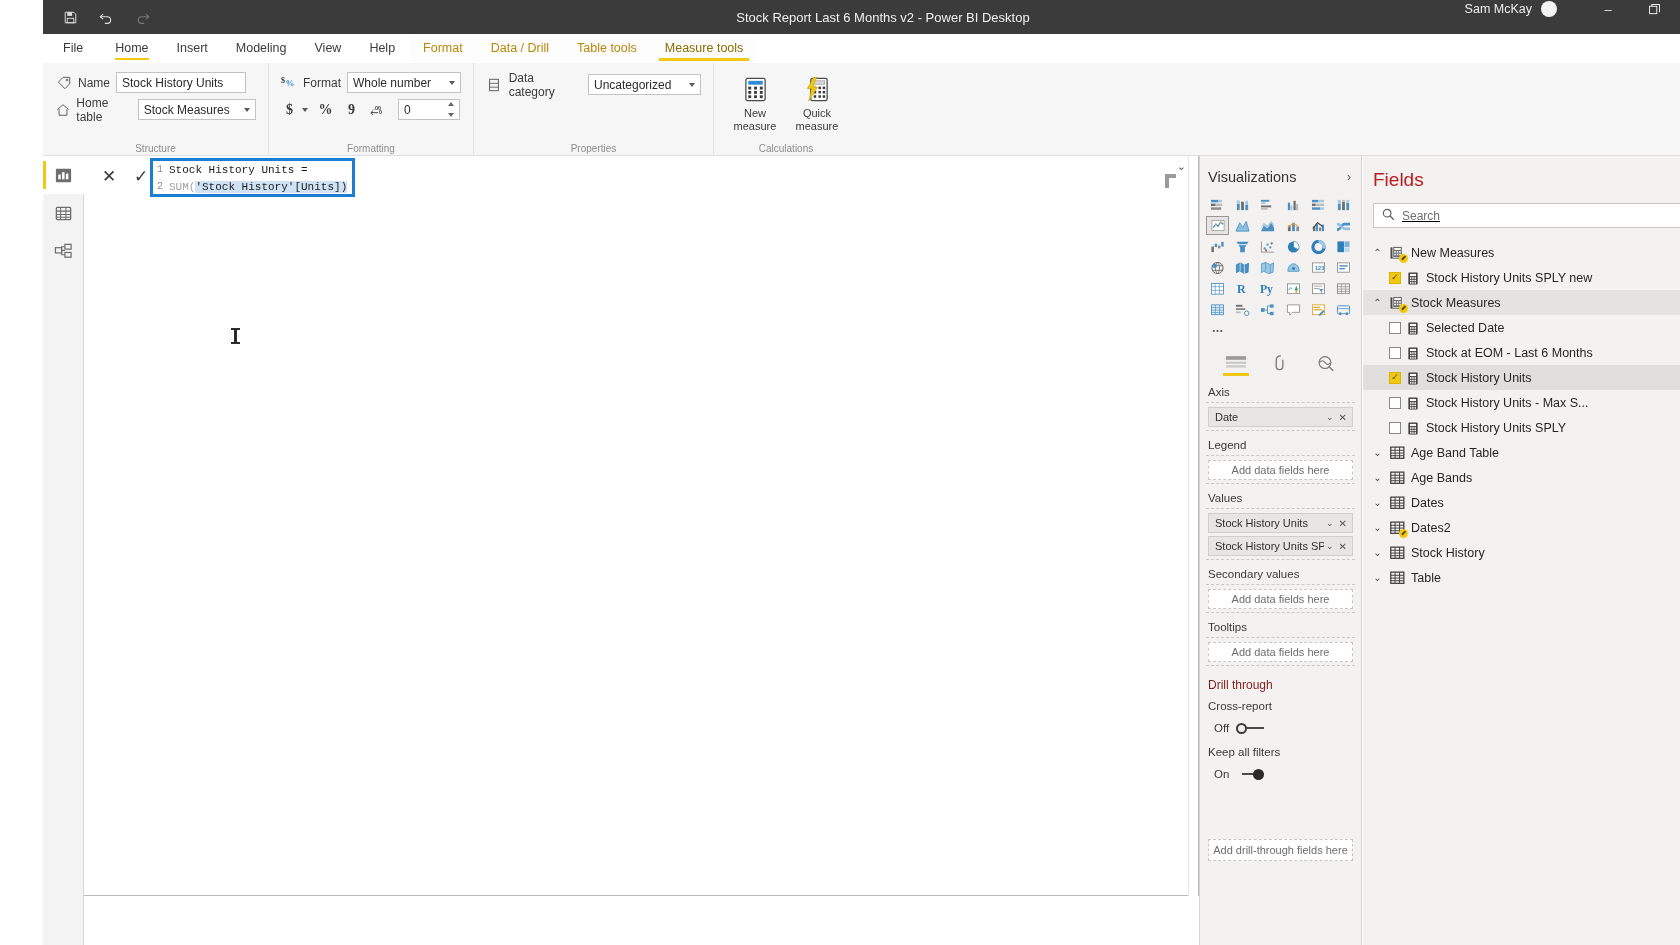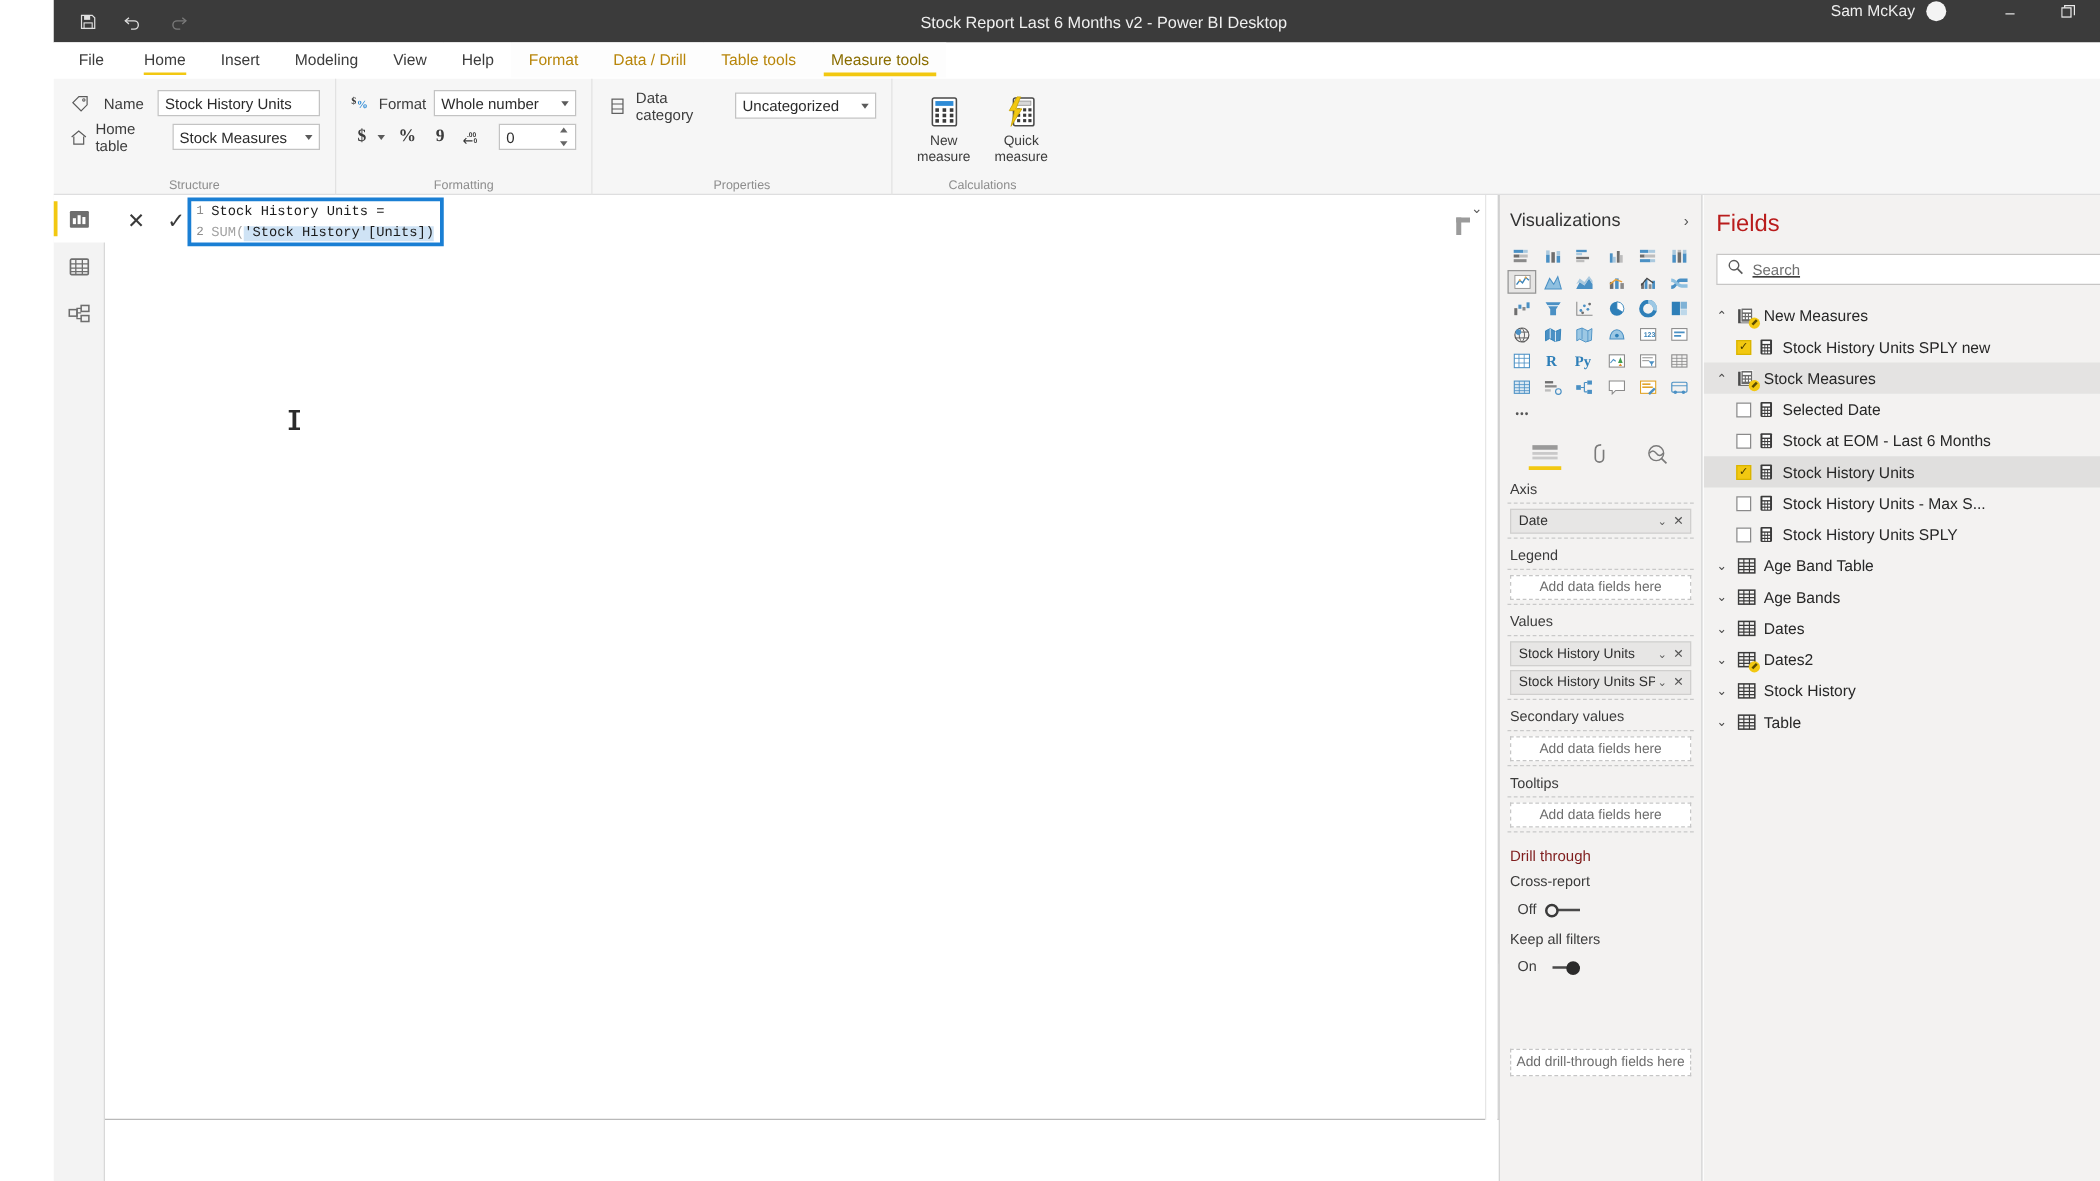--- a/index.html
+++ b/index.html
@@ -69,21 +69,21 @@
     position: absolute; top: 63px; left: 0; width: 1680px; height: 93px;
     background: #f6f6f6; border-bottom: 1px solid #dededf;
     display: flex; align-items: flex-start;
   }
   .rgroup { position: relative; height: 93px; padding: 6px 12px 0 12px; }
   .rgroup + .rgroup { border-left: 1px solid #e2e2e2; }
   .rgroup-label {
     position: absolute; bottom: 2px; left: 0; width: 100%;
     text-align: center; font-size: 10px; color: #8d8d8d;
   }
-  .rrow { display: flex; align-items: center; height: 27px; gap: 6px; justify-content: space-between; }
+  .rrow { display: flex; align-items: center; height: 27px; gap: 6px; }
   .rlabel { font-size: 12px; color: #3c3c3c; }
   .rfield {
     border: 1px solid #c3c3c3; background: #ffffff; height: 21px;
     font-size: 12px; color: #2b2b2b; padding: 0 5px;
     display: flex; align-items: center; position: relative;
   }
   .rfield.w145 { width: 130px; }
   .rfield.w130 { width: 130px; }
   .rfield.w120 { width: 120px; }
   .rfield.w128 { width: 128px; }

